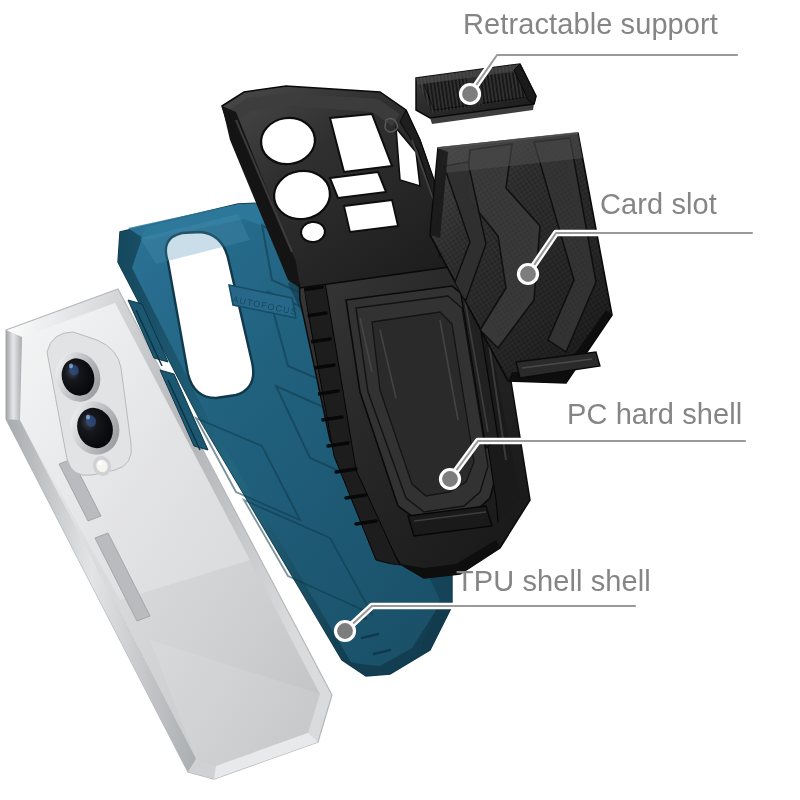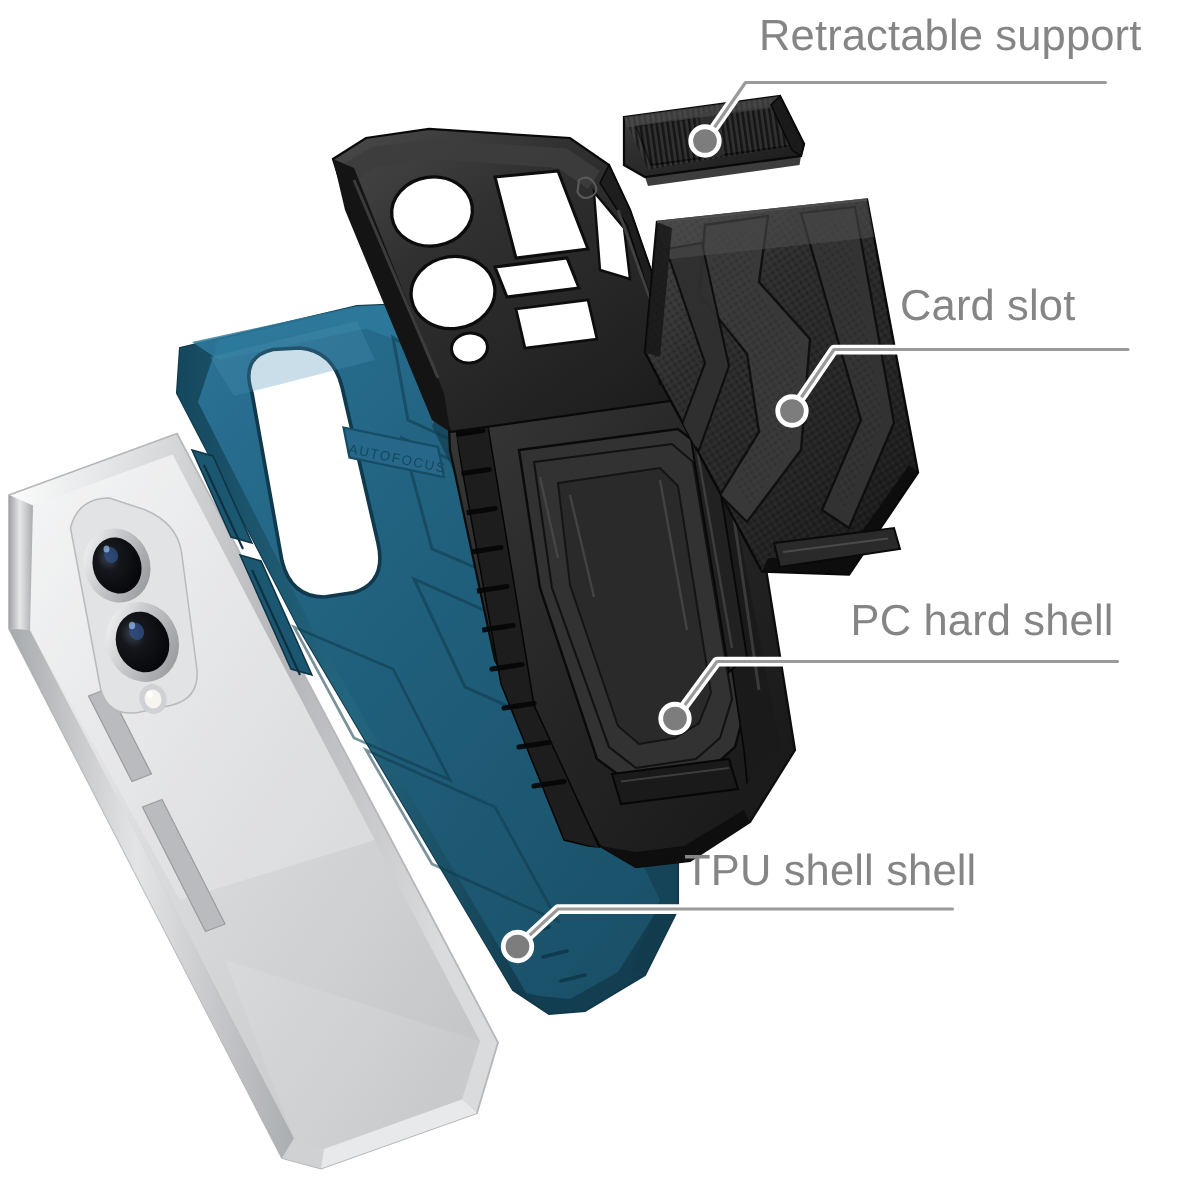--- a/index.html
+++ b/index.html
@@ -26,21 +26,21 @@
   }
   .callout-label {
     position: absolute;
     color: #858585;
     font-family: "Liberation Sans", sans-serif;
     font-weight: 400;
     white-space: nowrap;
     letter-spacing: 0.1px;
     user-select: none;
   }
-  #lbl-retractable { left: 506px; top: 8px;  font-size: 29px; }
+  #lbl-retractable { left: 463px; top: 8px;  font-size: 29px; }
   #lbl-cardslot    { left: 600px; top: 188px; font-size: 29px; }
   #lbl-pcshell     { left: 567px; top: 398px; font-size: 29px; }
   #lbl-tpushell    { left: 456px; top: 565px; font-size: 29px; }
 </style>
 </head>
 <body>
 
 <div id="stage">
 
   <svg id="scene" viewBox="0 0 800 800" xmlns="http://www.w3.org/2000/svg">

